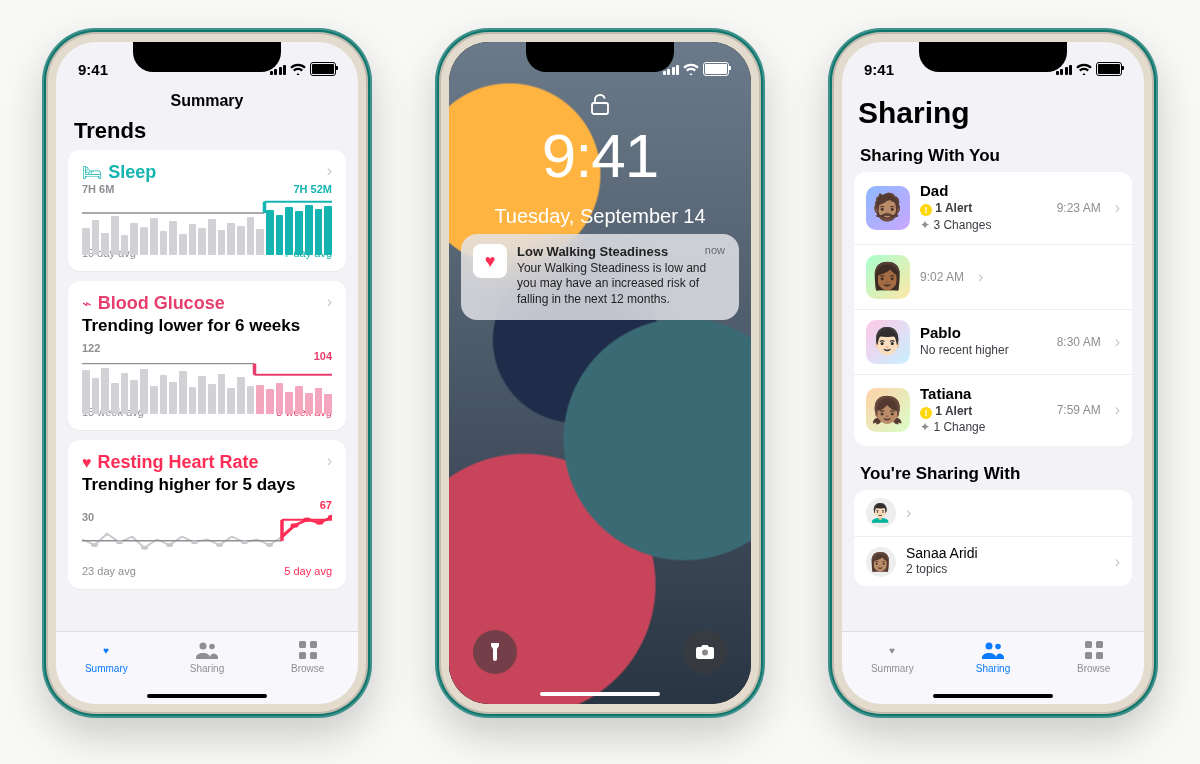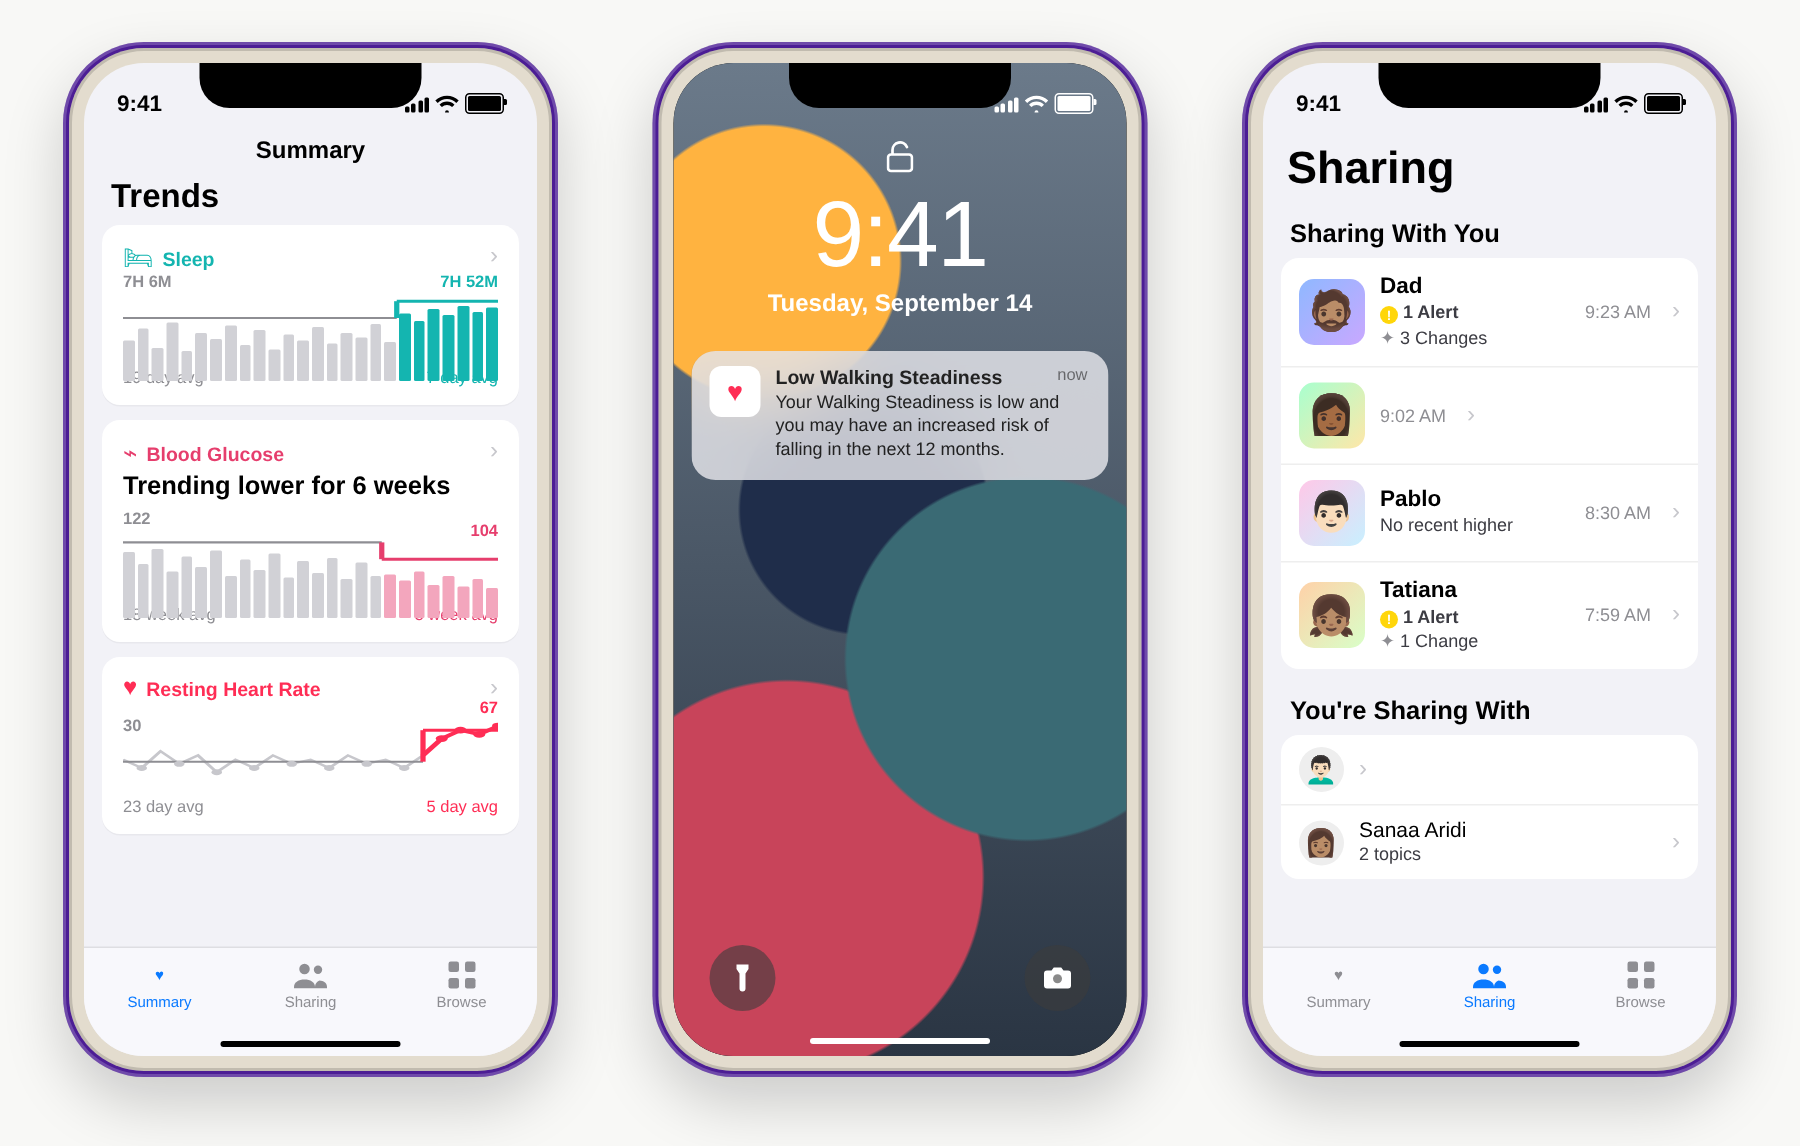--- a/index.html
+++ b/index.html
@@ -1,18 +1,18 @@
 <!DOCTYPE html>
 <html><head>
 <meta charset="utf-8">
 <style>
   html,body{margin:0;padding:0;background:#f8f8f6;font-family:-apple-system,BlinkMacSystemFont,"Segoe UI",Helvetica,Arial,sans-serif;-webkit-font-smoothing:antialiased}
   .canvas{width:1200px;height:764px;position:relative;box-sizing:border-box;padding:28px 42px}
   .row{display:flex;justify-content:space-between;gap:40px}
-  .phone{position:relative;width:330px;height:690px;border-radius:54px;background:#4c1d95;box-shadow:0 18px 40px rgba(0,0,0,.18),inset 0 0 0 2px rgba(255,255,255,.2);flex-shrink:0}
+  .phone{position:relative;width:330px;height:690px;border-radius:54px;background:#0f766e;box-shadow:0 18px 40px rgba(0,0,0,.18),inset 0 0 0 2px rgba(255,255,255,.2);flex-shrink:0}
   .bezel{position:absolute;inset:4px;border-radius:50px;background:#e3dcce;box-shadow:inset 0 0 0 2px rgba(0,0,0,.15)}
   .screen{position:absolute;inset:14px;border-radius:40px;overflow:hidden;background:#f2f2f7}
   .notch{position:absolute;top:0;left:50%;transform:translateX(-50%);width:148px;height:30px;background:#000;border-radius:0 0 20px 20px;z-index:50}
   .status{position:absolute;top:0;left:0;right:0;height:42px;display:flex;align-items:center;justify-content:space-between;padding:6px 22px 0;font-size:15px;font-weight:600;z-index:10}
   .status.light{color:#fff}
   .status-right{display:flex;align-items:center;gap:4px}
   .bars{display:inline-flex;align-items:flex-end;gap:1.5px;height:11px}
   .bars i{display:block;width:3px;background:currentColor;border-radius:1px}
   .bars i:nth-child(1){height:4px}.bars i:nth-child(2){height:6px}.bars i:nth-child(3){height:8px}.bars i:nth-child(4){height:10px}
   .battery{position:relative;width:24px;height:12px;border:1px solid currentColor;border-radius:3px}
@@ -20,21 +20,21 @@
   .battery-fill{position:absolute;inset:1px;background:currentColor;border-radius:1px}
   .wifi-svg{width:16px;height:12px}
 
   
   .p1 .screen{background:#f2f2f7}
   .nav-header{position:absolute;top:42px;left:0;right:0;text-align:center;font-size:16px;font-weight:600;padding:8px 0}
   .p1-body{position:absolute;top:72px;bottom:66px;left:0;right:0;overflow:hidden;padding:0 12px}
   .section-h{font-size:22px;font-weight:700;padding:4px 6px 6px}
   .card{background:#fff;border-radius:12px;padding:12px 14px;margin-bottom:10px;box-shadow:0 1px 0 rgba(0,0,0,.04)}
   .card-top{display:flex;align-items:center;gap:6px;position:relative;margin-bottom:2px}
-  .cat-label{font-size:13px;font-weight:600}
+  .cat-label{font-size:18px;font-weight:600}
   .cat-sleep{color:#14b5b0}.cat-glucose{color:#e63e6d}.cat-heart{color:#ff2d55}
   .chev{position:absolute;right:0;top:0;color:#c7c7cc}
   .card-title{font-size:17px;font-weight:700;margin:2px 0 8px}
   .chart-wrap{height:56px;position:relative}
   .chart-labels{display:flex;justify-content:space-between;font-size:11px;color:#8e8e93;margin-top:6px}
   .chart-labels .r{text-align:right}
 
   
   .tabbar{position:absolute;bottom:0;left:0;right:0;height:66px;background:rgba(248,248,252,.94);border-top:1px solid rgba(0,0,0,.1);display:flex;padding-top:6px;z-index:10}
   .tabbar::after{content:'';position:absolute;bottom:6px;left:50%;transform:translateX(-50%);width:120px;height:4px;background:#000;border-radius:3px}
@@ -45,21 +45,21 @@
   
   .p2 .screen{background:#000}
   .wallpaper{position:absolute;inset:0;background:
     radial-gradient(circle at 20% 20%, #ffb340 0, #ffb340 90px, transparent 92px),
     radial-gradient(circle at 78% 60%, #3a6a74 0, #3a6a74 120px, transparent 122px),
     radial-gradient(circle at 25% 82%, #c8445a 0, #c8445a 130px, transparent 132px),
     radial-gradient(circle at 42% 45%, #1f2d4a 0, #1f2d4a 82px, transparent 84px),
     linear-gradient(180deg,#6b7a8a 0%,#2a3543 100%)}
   .lock-area{position:absolute;top:52px;left:0;right:0;text-align:center;color:#fff}
   .lock-time{font-size:62px;font-weight:300;line-height:1;margin-top:4px;letter-spacing:-1px}
-  .lock-date{font-size:16px;font-weight:700;margin-top:6px}
+  .lock-date{font-size:20px;font-weight:400;margin-top:18px}
   .notif{position:absolute;top:192px;left:12px;right:12px;background:rgba(230,230,235,.82);backdrop-filter:blur(20px);border-radius:16px;padding:10px 12px 12px;display:flex;gap:10px}
   .notif-icon{width:34px;height:34px;background:#fff;border-radius:8px;display:flex;align-items:center;justify-content:center;flex-shrink:0;color:#ff2d55;font-size:18px}
   .notif-body{font-size:12px;line-height:1.3;flex:1;color:#222}
   .notif-title{font-weight:600;font-size:13px}
   .notif-time{position:absolute;top:10px;right:14px;font-size:11px;color:rgba(0,0,0,.5)}
   .ls-btn{position:absolute;bottom:30px;width:44px;height:44px;border-radius:50%;background:rgba(60,60,60,.6);display:flex;align-items:center;justify-content:center;color:#fff}
   .ls-home{position:absolute;bottom:8px;left:50%;transform:translateX(-50%);width:120px;height:4px;background:#fff;border-radius:3px}
 
   
   .p3 .screen{background:#f2f2f7}
@@ -214,20 +214,21 @@
           <span class="r cat-glucose">8 week avg</span>
         </div>
       </div>
 
       <div class="card">
         <div class="card-top">
           <span class="cat-heart">♥</span>
           <span class="cat-label cat-heart">Resting Heart Rate</span>
           <span class="chev">›</span>
         </div>
+        <div class="card-title">Trending higher for 5 days</div>
         <div class="chart-wrap">
           <span class="value-label" style="top:8px;left:0;color:#8e8e93">30</span>
           <span class="value-label" style="top:-4px;right:0;color:#ff2d55">67</span>
           <svg class="chart-line" viewBox="0 0 100 40" preserveAspectRatio="none">
             <polyline points="0,26 5,30 10,22 15,28 20,24 25,32 30,26 35,30 40,24 45,28 50,26 55,30 60,24 65,28 70,26 75,30 80,24" fill="none" stroke="#c7c7cc" stroke-width="1"></polyline>
             <line x1="0" y1="27" x2="80" y2="27" stroke="#8e8e93" stroke-width="1"></line>
             <polyline points="80,24 85,16 90,12 95,14 100,10" fill="none" stroke="#ff2d55" stroke-width="1.6"></polyline>
             <line x1="80" y1="12" x2="100" y2="12" stroke="#ff2d55" stroke-width="1.4"></line>
             <line x1="80" y1="27" x2="80" y2="12" stroke="#ff2d55" stroke-width="1.4"></line>
             <g fill="#c7c7cc">

